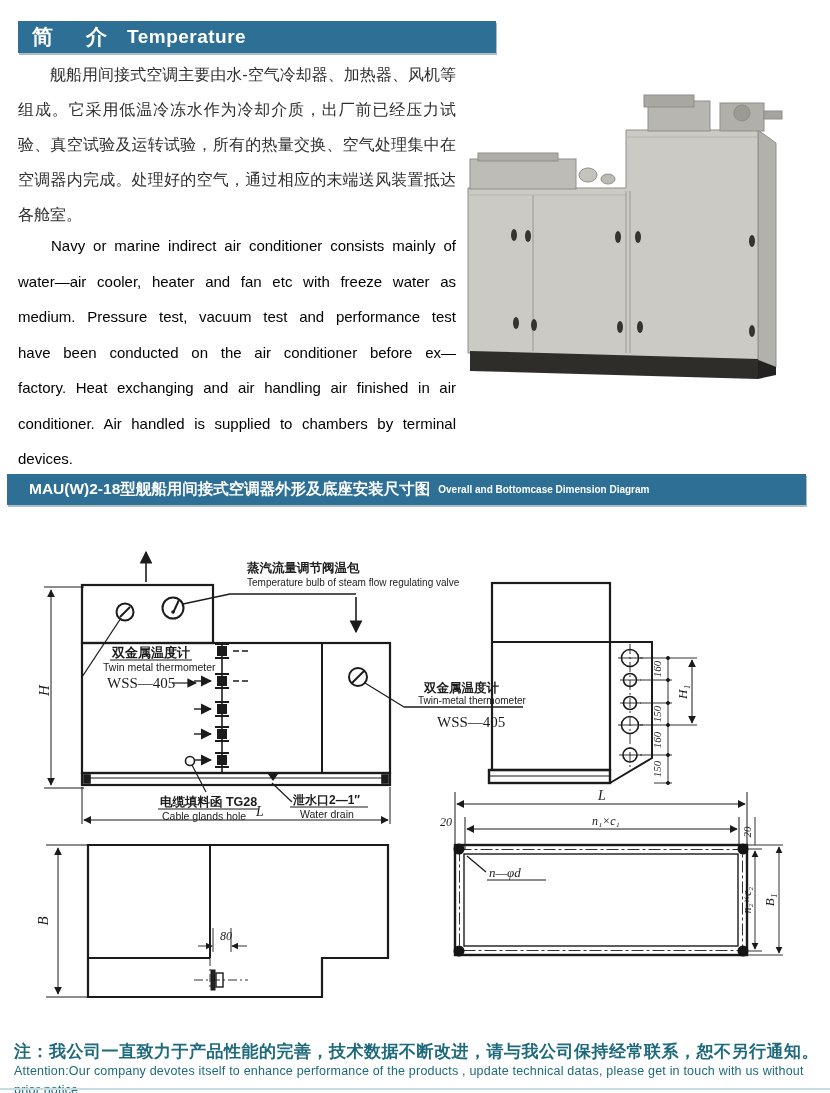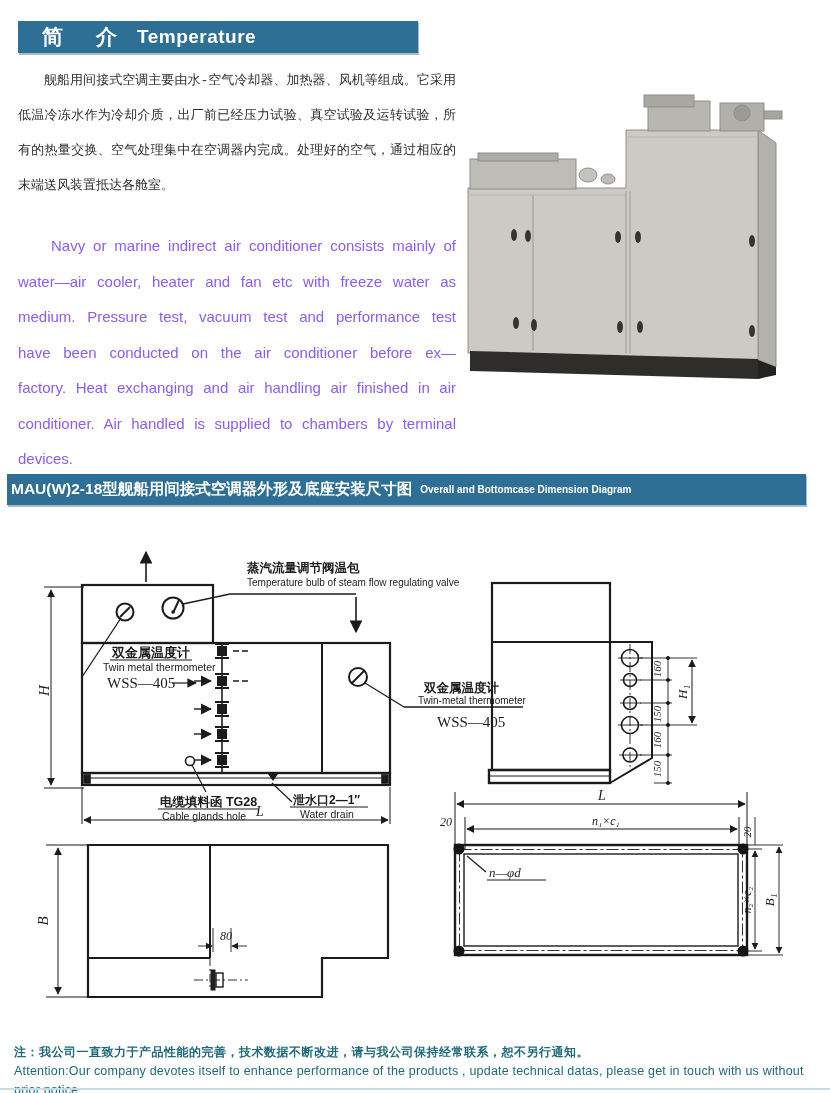--- a/index.html
+++ b/index.html
@@ -1,34 +1,34 @@
 <!DOCTYPE html>
 <html><head>
 <meta charset="utf-8">
 <style>
   html,body{margin:0;padding:0;background:#ffffff;}
   #page{position:relative;width:830px;height:1093px;background:#ffffff;overflow:hidden;
         font-family:"Liberation Sans",sans-serif;color:#333;}
   .banner{position:absolute;background:#2e6f95;color:#fff;display:flex;align-items:center;
           box-shadow:1px 2px 0 rgba(20,60,85,.35);}
-  #banner1{left:18px;top:21px;width:400px;height:32px;padding-left:24px;box-sizing:border-box;}
+  #banner1{left:18px;top:21px;width:478px;height:32px;padding-left:14px;box-sizing:border-box;}
   #banner1 .zh{font-size:21px;font-weight:bold;letter-spacing:6px;margin-right:14px;}
   #banner1 .en{font-size:19px;font-weight:bold;letter-spacing:.5px;}
-  #banner2{left:7px;top:474px;width:799px;height:31px;padding-left:4px;box-sizing:border-box;}
+  #banner2{left:7px;top:474px;width:799px;height:31px;padding-left:22px;box-sizing:border-box;}
   #banner2 .zh{font-size:15.5px;font-weight:bold;margin-right:8px;}
   #banner2 .en{font-size:10px;font-weight:bold;}
   .para{position:absolute;left:18px;width:438px;text-align:justify;}
-  #para-zh{top:63px;font-size:13px;line-height:35px;text-indent:2em;color:#2f2f2f;font-family:Liberation Mono, monospace;}
-  #para-en{top:228px;font-size:15px;line-height:35.5px;text-indent:2.2em;color:#8b5cf6;word-spacing:3px;}
+  #para-zh{top:57px;font-size:16px;line-height:35px;text-indent:2em;color:#2f2f2f;}
+  #para-en{top:228px;font-size:15px;line-height:35.5px;text-indent:2.2em;color:#000000;word-spacing:3px;}
   #photo{position:absolute;left:458px;top:83px;width:334px;height:314px;}
   #diagram{position:absolute;left:0;top:520px;width:830px;height:512px;}
   svg{font-family:"Liberation Sans",sans-serif;}
   .ser{font-family:"Liberation Serif",serif;font-style:italic;}
   #footer{position:absolute;left:14px;top:1042px;width:808px;color:#1e6a7c;}
-  #footer .zh{font-size:12px;font-weight:bold;letter-spacing:.5px;line-height:20px;}
+  #footer .zh{font-size:17px;font-weight:bold;letter-spacing:.5px;line-height:20px;}
   #footer .en{font-size:12.5px;line-height:19px;letter-spacing:.2px;}
   #bottom-rule{position:absolute;left:0;top:1088px;width:830px;height:2px;background:#c3dde3;}
 </style>
 </head>
 <body>
 
 <div id="page">
 
   <div id="banner1" class="banner">
     <span class="zh">简　介</span>

